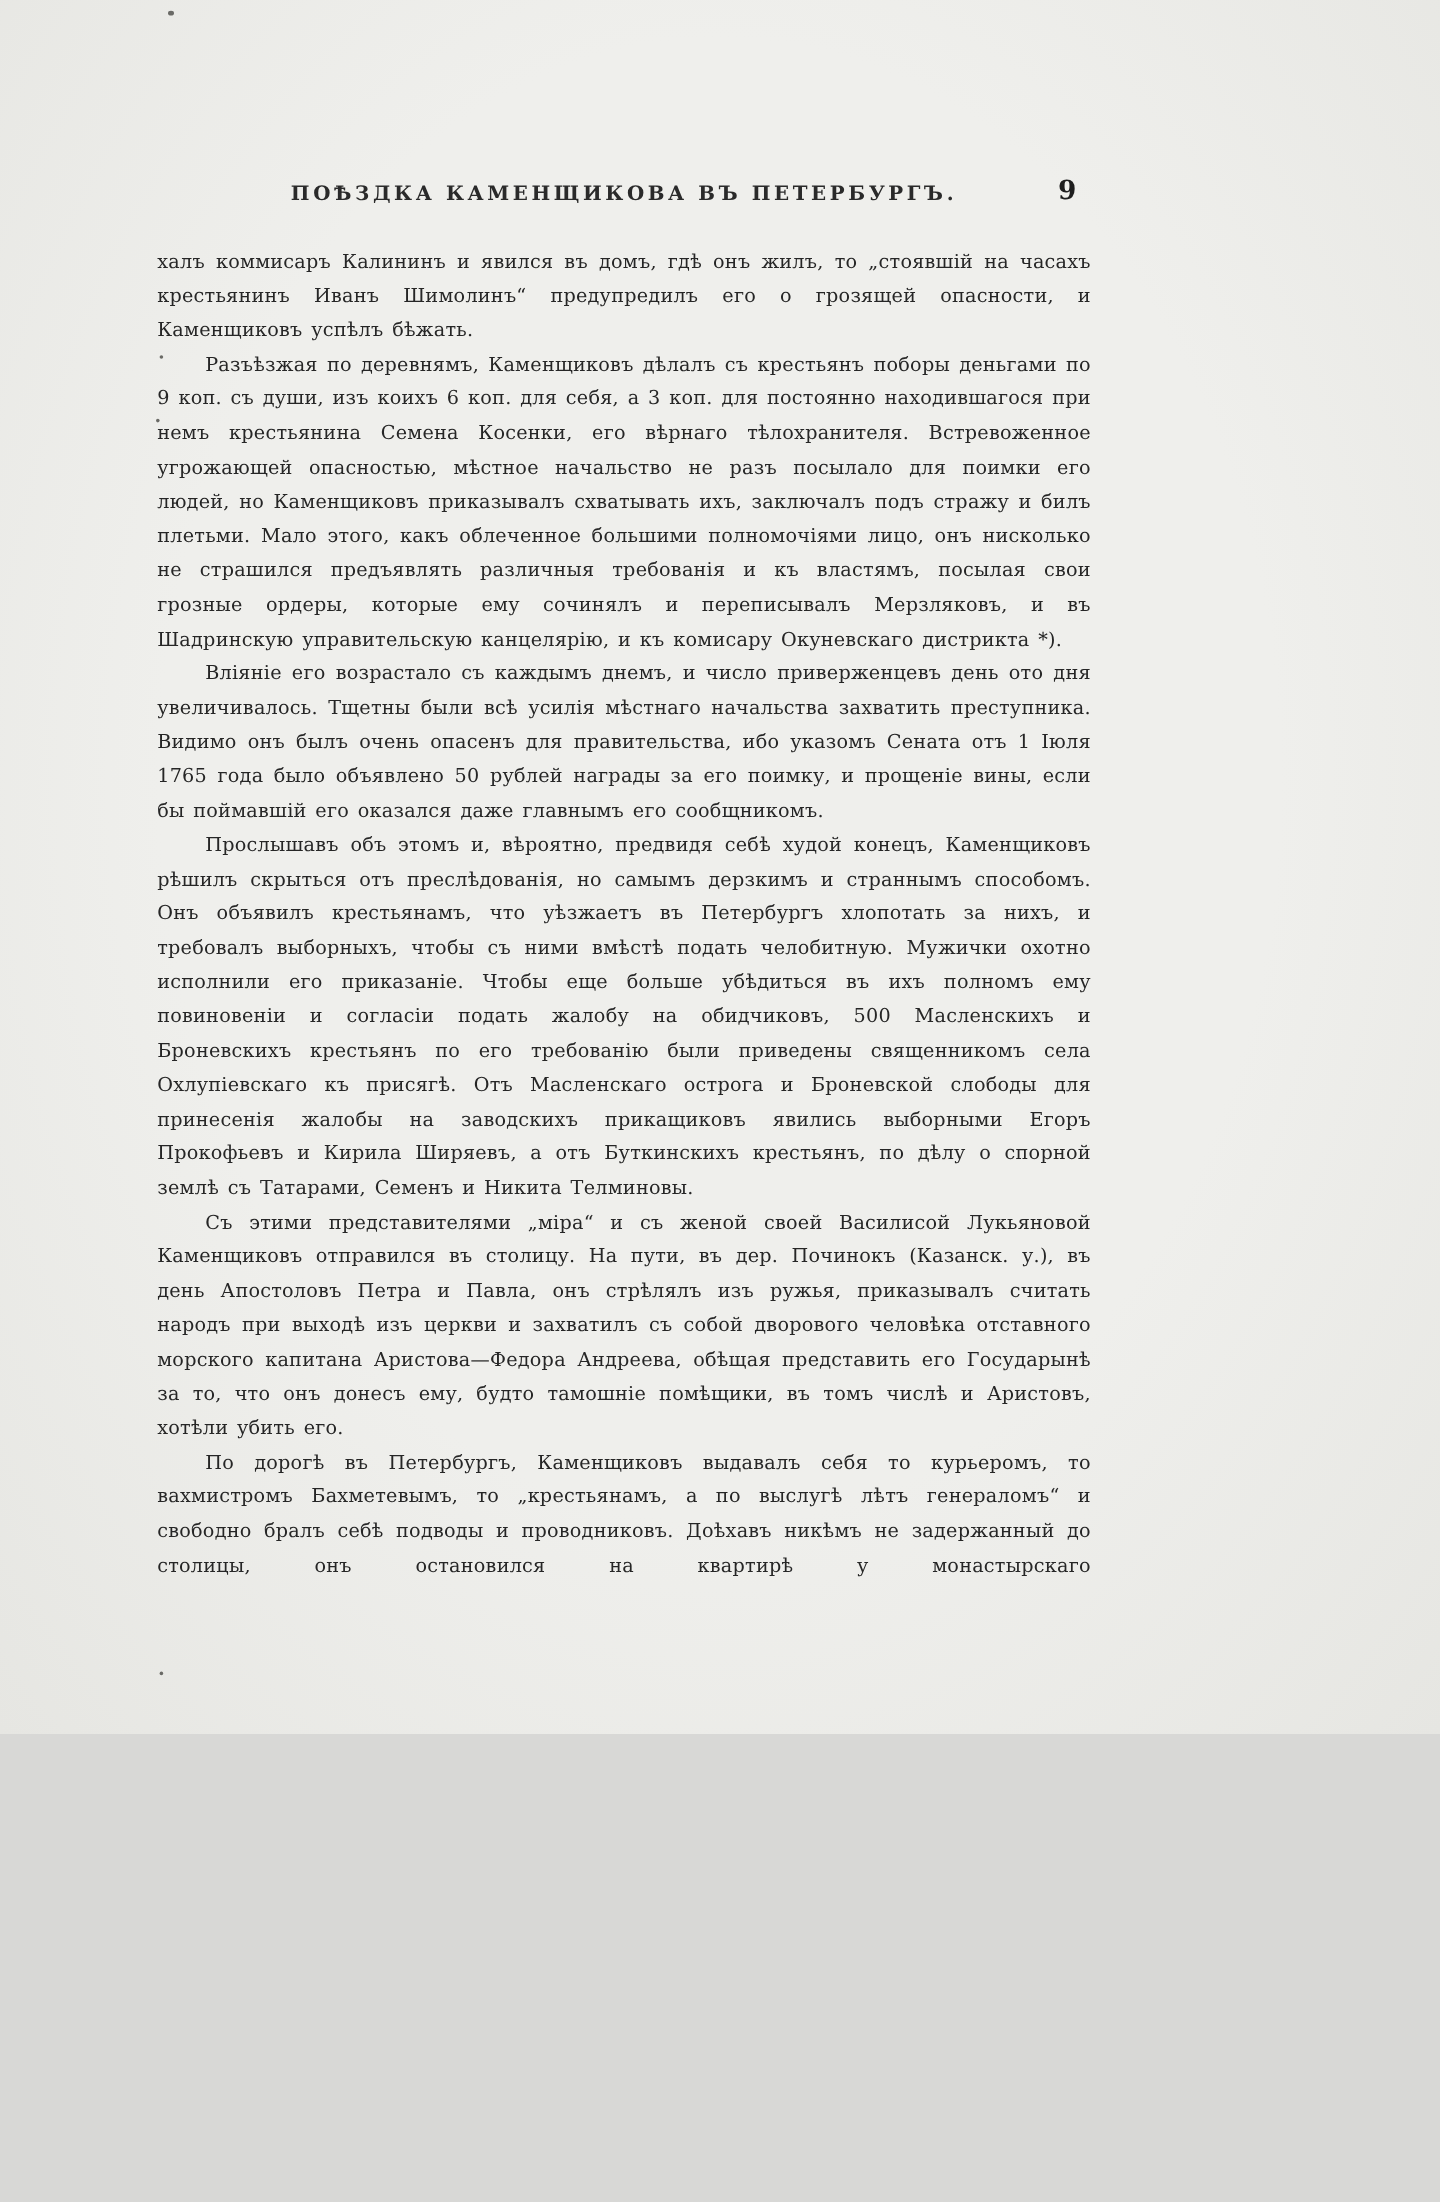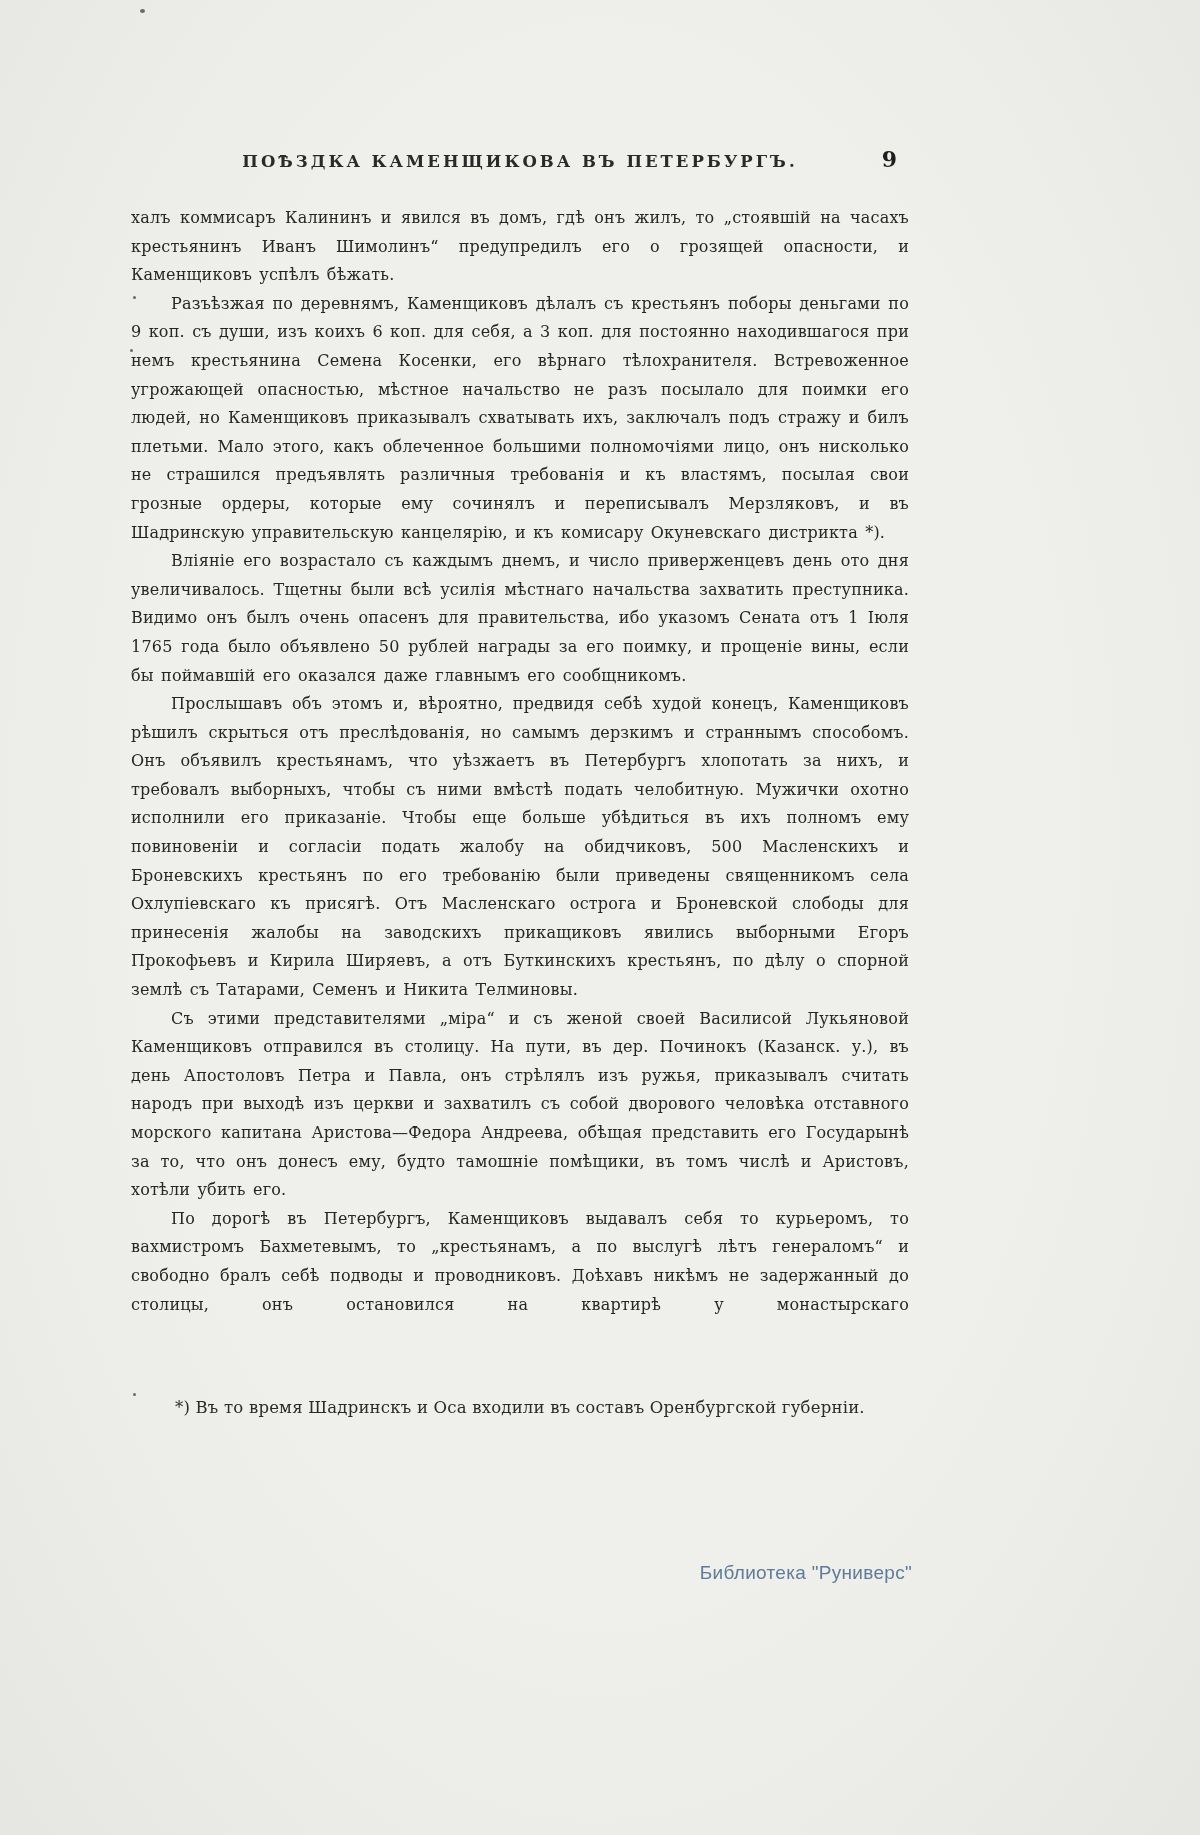--- a/index.html
+++ b/index.html
@@ -3,21 +3,21 @@
 <meta charset="utf-8">
 <style>
   html, body {
     margin: 0;
     padding: 0;
     background: #d8d8d6;
   }
   .sheet {
     position: relative;
     width: 1200px;
-    height: 1835px;
+    height: 1445px;
     margin: 0 auto;
     background: radial-gradient(ellipse at 50% 45%, #efefec 55%, #e6e6e2 100%);
     overflow: hidden;
     font-family: "DejaVu Serif", "Liberation Serif", serif;
     color: #242424;
   }
   .content {
     position: absolute;
     left: 131px;
     top: 146px;
@@ -113,17 +113,16 @@
       <p class="para no-indent">халъ коммисаръ Калининъ и явился въ домъ, гдѣ онъ жилъ, то „стоявшій на часахъ крестьянинъ Иванъ Шимолинъ“ предупредилъ его о грозящей опасности, и Каменщиковъ успѣлъ бѣжать.</p>
       <p class="para">Разъѣзжая по деревнямъ, Каменщиковъ дѣлалъ съ крестьянъ поборы деньгами по 9 коп. съ души, изъ коихъ 6 коп. для себя, а 3 коп. для постоянно находившагося при немъ крестьянина Семена Косенки, его вѣрнаго тѣлохранителя. Встревоженное угрожающей опасностью, мѣстное начальство не разъ посылало для поимки его людей, но Каменщиковъ приказывалъ схватывать ихъ, заключалъ подъ стражу и билъ плетьми. Мало этого, какъ облеченное большими полномочіями лицо, онъ нисколько не страшился предъявлять различныя требованія и къ властямъ, посылая свои грозные ордеры, которые ему сочинялъ и переписывалъ Мерзляковъ, и въ Шадринскую управительскую канцелярію, и къ комисару Окуневскаго дистрикта *).</p>
       <p class="para">Вліяніе его возрастало съ каждымъ днемъ, и число приверженцевъ день ото дня увеличивалось. Тщетны были всѣ усилія мѣстнаго начальства захватить преступника. Видимо онъ былъ очень опасенъ для правительства, ибо указомъ Сената отъ 1 Іюля 1765 года было объявлено 50 рублей награды за его поимку, и прощеніе вины, если бы поймавшій его оказался даже главнымъ его сообщникомъ.</p>
       <p class="para">Прослышавъ объ этомъ и, вѣроятно, предвидя себѣ худой конецъ, Каменщиковъ рѣшилъ скрыться отъ преслѣдованія, но самымъ дерзкимъ и страннымъ способомъ. Онъ объявилъ крестьянамъ, что уѣзжаетъ въ Петербургъ хлопотать за нихъ, и требовалъ выборныхъ, чтобы съ ними вмѣстѣ подать челобитную. Мужички охотно исполнили его приказаніе. Чтобы еще больше убѣдиться въ ихъ полномъ ему повиновеніи и согласіи подать жалобу на обидчиковъ, 500 Масленскихъ и Броневскихъ крестьянъ по его требованію были приведены священникомъ села Охлупіевскаго къ присягѣ. Отъ Масленскаго острога и Броневской слободы для принесенія жалобы на заводскихъ прикащиковъ явились выборными Егоръ Прокофьевъ и Кирила Ширяевъ, а отъ Буткинскихъ крестьянъ, по дѣлу о спорной землѣ съ Татарами, Семенъ и Никита Телминовы.</p>
       <p class="para">Съ этими представителями „міра“ и съ женой своей Василисой Лукьяновой Каменщиковъ отправился въ столицу. На пути, въ дер. Починокъ (Казанск. у.), въ день Апостоловъ Петра и Павла, онъ стрѣлялъ изъ ружья, приказывалъ считать народъ при выходѣ изъ церкви и захватилъ съ собой дворового человѣка отставного морского капитана Аристова—Федора Андреева, обѣщая представить его Государынѣ за то, что онъ донесъ ему, будто тамошніе помѣщики, въ томъ числѣ и Аристовъ, хотѣли убить его.</p>
       <p class="para cont">По дорогѣ въ Петербургъ, Каменщиковъ выдавалъ себя то курьеромъ, то вахмистромъ Бахметевымъ, то „крестьянамъ, а по выслугѣ лѣтъ генераломъ“ и свободно бралъ себѣ подводы и проводниковъ. Доѣхавъ никѣмъ не задержанный до столицы, онъ остановился на квартирѣ у монастырскаго</p>
     </main>
 
   </div>
 
-  <div class="footnote">*) Въ то время Шадринскъ и Оса входили въ составъ Оренбургской губерніи.</div>
 
   <div class="watermark">Библиотека "Руниверс"</div>
 
 </div>
 
 </body></html>

